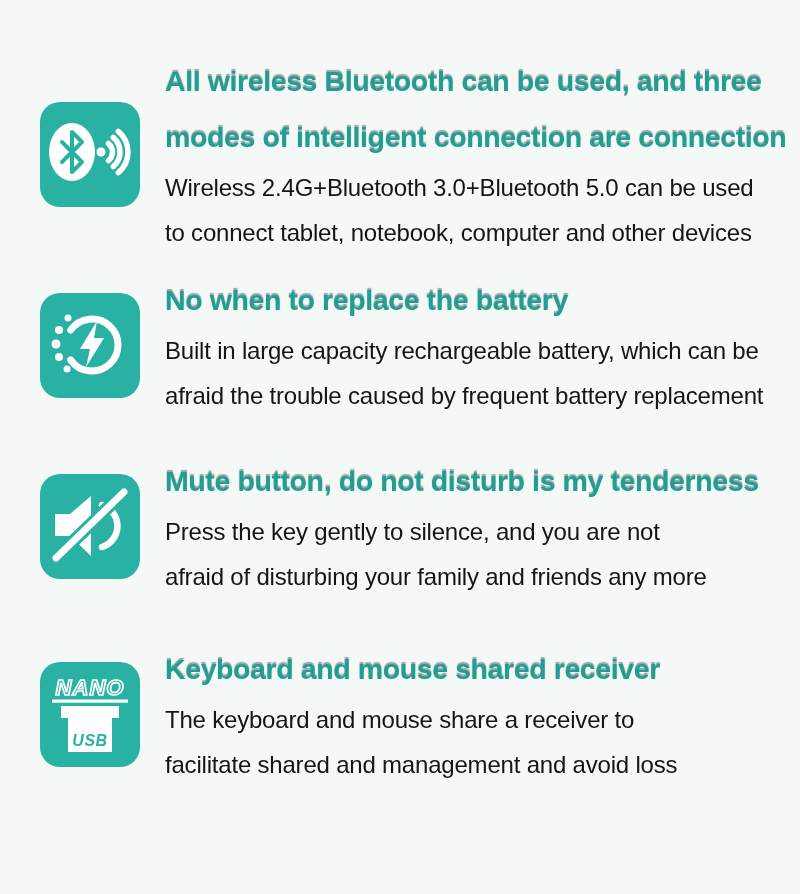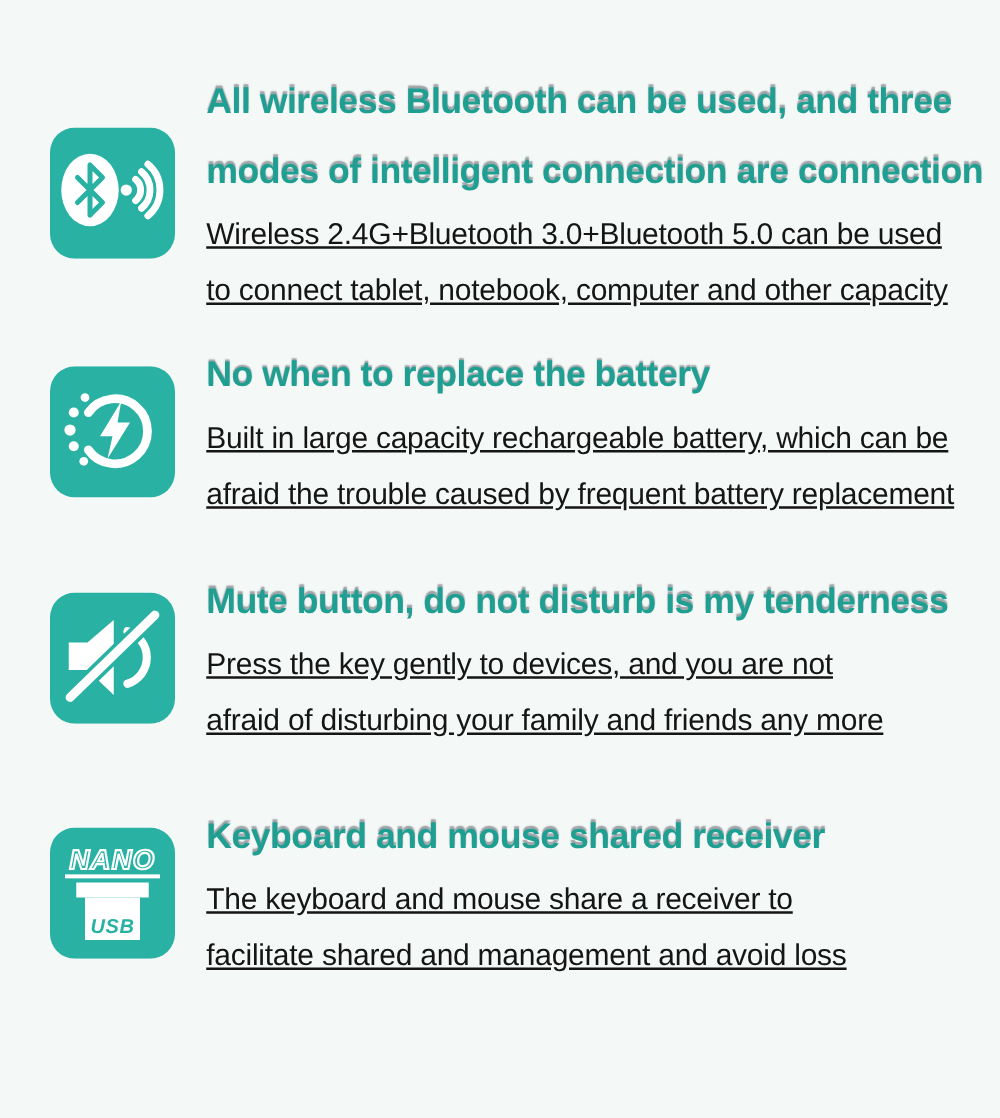--- a/index.html
+++ b/index.html
@@ -47,21 +47,20 @@
     color:var(--title-color);
     white-space:nowrap;
     text-shadow:0 -2px 1px rgba(72,78,90,0.5);
   }
   .body-line{
     font-size:24px;
     line-height:45px;
     letter-spacing:-0.2px;
     color:var(--body-color);
     white-space:nowrap;
-    text-decoration:underline;
   }
   svg text{font-family:"Liberation Sans", sans-serif;}
 </style>
 </head>
 <body>
 
 <div class="page">
 
   <section class="feature f1">
     <div class="icon-box">
@@ -70,21 +69,21 @@
         <ellipse cx="32" cy="50" rx="23" ry="29" fill="#ffffff"></ellipse>
         <path d="M32 30 L32 70 M32 30 L42 40 L22 60 M22 40 L42 60 L32 70" fill="none" class="stroke-accent" stroke-width="4" stroke-linecap="round" stroke-linejoin="round"></path>
         <circle cx="61" cy="50" r="4.5" fill="#ffffff"></circle>
         <path d="M68.5 41.5 A11 11 0 0 1 68.5 58.5 M73.2 35.4 A19 19 0 0 1 73.2 64.6 M78.3 29.3 A27 27 0 0 1 78.3 70.7" fill="none" stroke="#ffffff" stroke-width="5.5" stroke-linecap="round"></path>
       </svg>
     </div>
     <div class="text-col">
       <div class="title-line">All wireless Bluetooth can be used, and three</div>
       <div class="title-line">modes of intelligent connection are connection</div>
       <div class="body-line">Wireless 2.4G+Bluetooth 3.0+Bluetooth 5.0 can be used</div>
-      <div class="body-line">to connect tablet, notebook, computer and other capacity</div>
+      <div class="body-line">to connect tablet, notebook, computer and other devices</div>
     </div>
   </section>
 
   <section class="feature f2">
     <div class="icon-box">
       <svg viewBox="0 0 100 105">
         <rect x="0" y="0" width="100" height="105" rx="20" class="fill-accent"></rect>
         <path d="M30.7 37.1 A26 26 0 1 1 30.7 66.9" fill="none" stroke="#ffffff" stroke-width="7" stroke-linecap="round"></path>
         <polygon points="57,28 40,56 50,56 46,74 64,45 54,45" fill="#ffffff"></polygon>
         <g fill="#ffffff">
@@ -108,21 +107,21 @@
       <svg viewBox="0 0 100 105">
         <rect x="0" y="0" width="100" height="105" rx="20" class="fill-accent"></rect>
         <polygon points="15,40 30,40 51,22 51,82 30,62 15,62" fill="#ffffff"></polygon>
         <path d="M62 31 A22 22 0 0 1 62 73" fill="none" stroke="#ffffff" stroke-width="6.5" stroke-linecap="round"></path>
         <line x1="16" y1="84" x2="84" y2="18" class="stroke-accent" stroke-width="13" stroke-linecap="round"></line>
         <line x1="16" y1="84" x2="84" y2="18" stroke="#ffffff" stroke-width="7" stroke-linecap="round"></line>
       </svg>
     </div>
     <div class="text-col">
       <div class="title-line">Mute button, do not disturb is my tenderness</div>
-      <div class="body-line">Press the key gently to devices, and you are not</div>
+      <div class="body-line">Press the key gently to silence, and you are not</div>
       <div class="body-line">afraid of disturbing your family and friends any more</div>
     </div>
   </section>
 
   <section class="feature f4">
     <div class="icon-box">
       <svg viewBox="0 0 100 105">
         <rect x="0" y="0" width="100" height="105" rx="20" class="fill-accent"></rect>
         <text x="50" y="33" text-anchor="middle" font-size="22" font-weight="bold" fill="none" stroke="#ffffff" stroke-width="1.7" letter-spacing="1">NANO</text>
         <rect x="12" y="37.5" width="76" height="3.2" fill="#ffffff"></rect>

